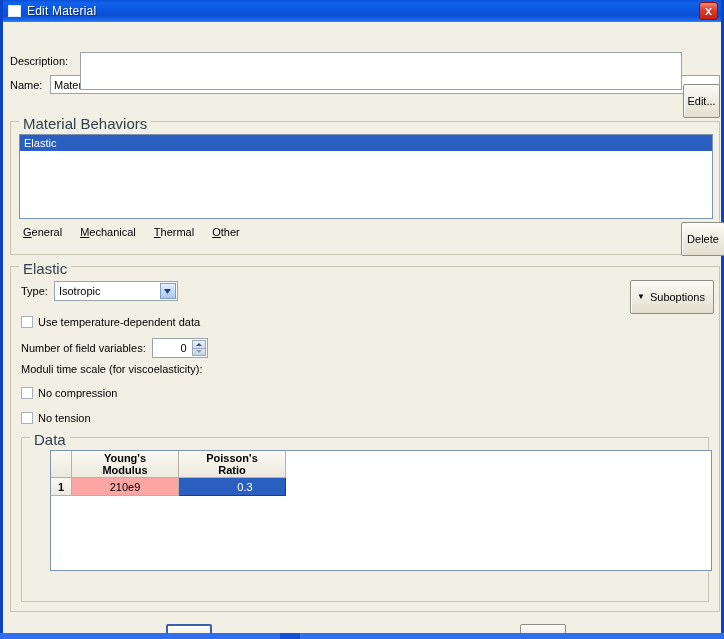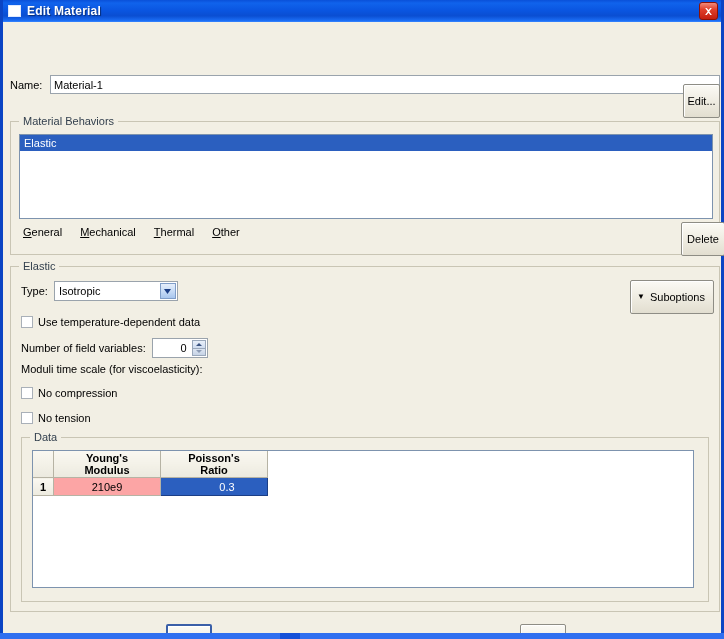--- a/index.html
+++ b/index.html
@@ -41,21 +41,21 @@
   }
   #title-icon {
     width: 13px; height: 12px;
     background: #ffffff;
     border: 1px solid #dfe9ff;
     margin-right: 6px;
     box-sizing: border-box;
   }
   #title-text {
     color: #ffffff;
-    font-weight: bold;
+    font-weight: normal;
     font-size: 12px;
     letter-spacing: .2px;
     text-shadow: 1px 1px 1px rgba(0,0,0,.45);
   }
   #close-btn {
     position: absolute;
     right: 3px; top: 2px;
     width: 19px; height: 18px;
     border-radius: 3px;
     background: linear-gradient(to bottom, #f08a7a 0%, #e0402c 40%, #c51f10 100%);
@@ -151,21 +151,21 @@
     border: 1px solid #c9c5b4;
     border-top-color: #c9c5b4;
     box-sizing: border-box;
     background: transparent;
   }
   .group-title {
     position: absolute;
     top: -7px; left: 8px;
     background: #f2efe4;
     padding: 0 4px;
-    font-size: 11px;
+    font-size: 15px;
     color: #33404e;
   }
 
   
   #mb-group {
     left: 7px; top: 99px;
     width: 710px; height: 134px;
   }
   #mb-list {
     position: absolute;
@@ -308,22 +308,22 @@
   
   #data-group {
     position: absolute;
     left: 10px; top: 170px;
     width: 688px; height: 165px;
     border: 1px solid #c9c5b4;
     box-sizing: border-box;
   }
   #data-table-wrap {
     position: absolute;
-    left: 10px; top: 12px;
-    width: 662px; height: 138px;
+    left: 28px; top: 12px;
+    width: 662px; height: 121px;
     background: #ffffff;
     border: 1px solid #7d93ae;
     box-sizing: border-box;
     overflow: hidden;
   }
   table.dtable {
     border-collapse: collapse;
     font-size: 11px;
     font-family: "Liberation Sans", sans-serif;
   }
@@ -405,20 +405,24 @@
     </div>
   </div>
 
   <div id="content">
 
     <div id="name-row">
       <span id="name-label" class="lbl">Name:</span>
       <input id="name-input" class="textfield" type="text" value="Material-1" style="">
     </div>
 
+    <div id="desc-row">
+      <span id="desc-label" class="lbl">Description:</span>
+      <textarea id="desc-input" class="textfield" placeholder="" style=""></textarea>
+    </div>
     <div id="edit-btn" class="btn">Edit...</div>
 
     <div id="mb-group" class="group">
       <span class="group-title">Material Behaviors</span>
 
       <div id="mb-list">
         <div class="mb-item selected">Elastic</div>
       </div>
 
       <div id="mb-menubar">

